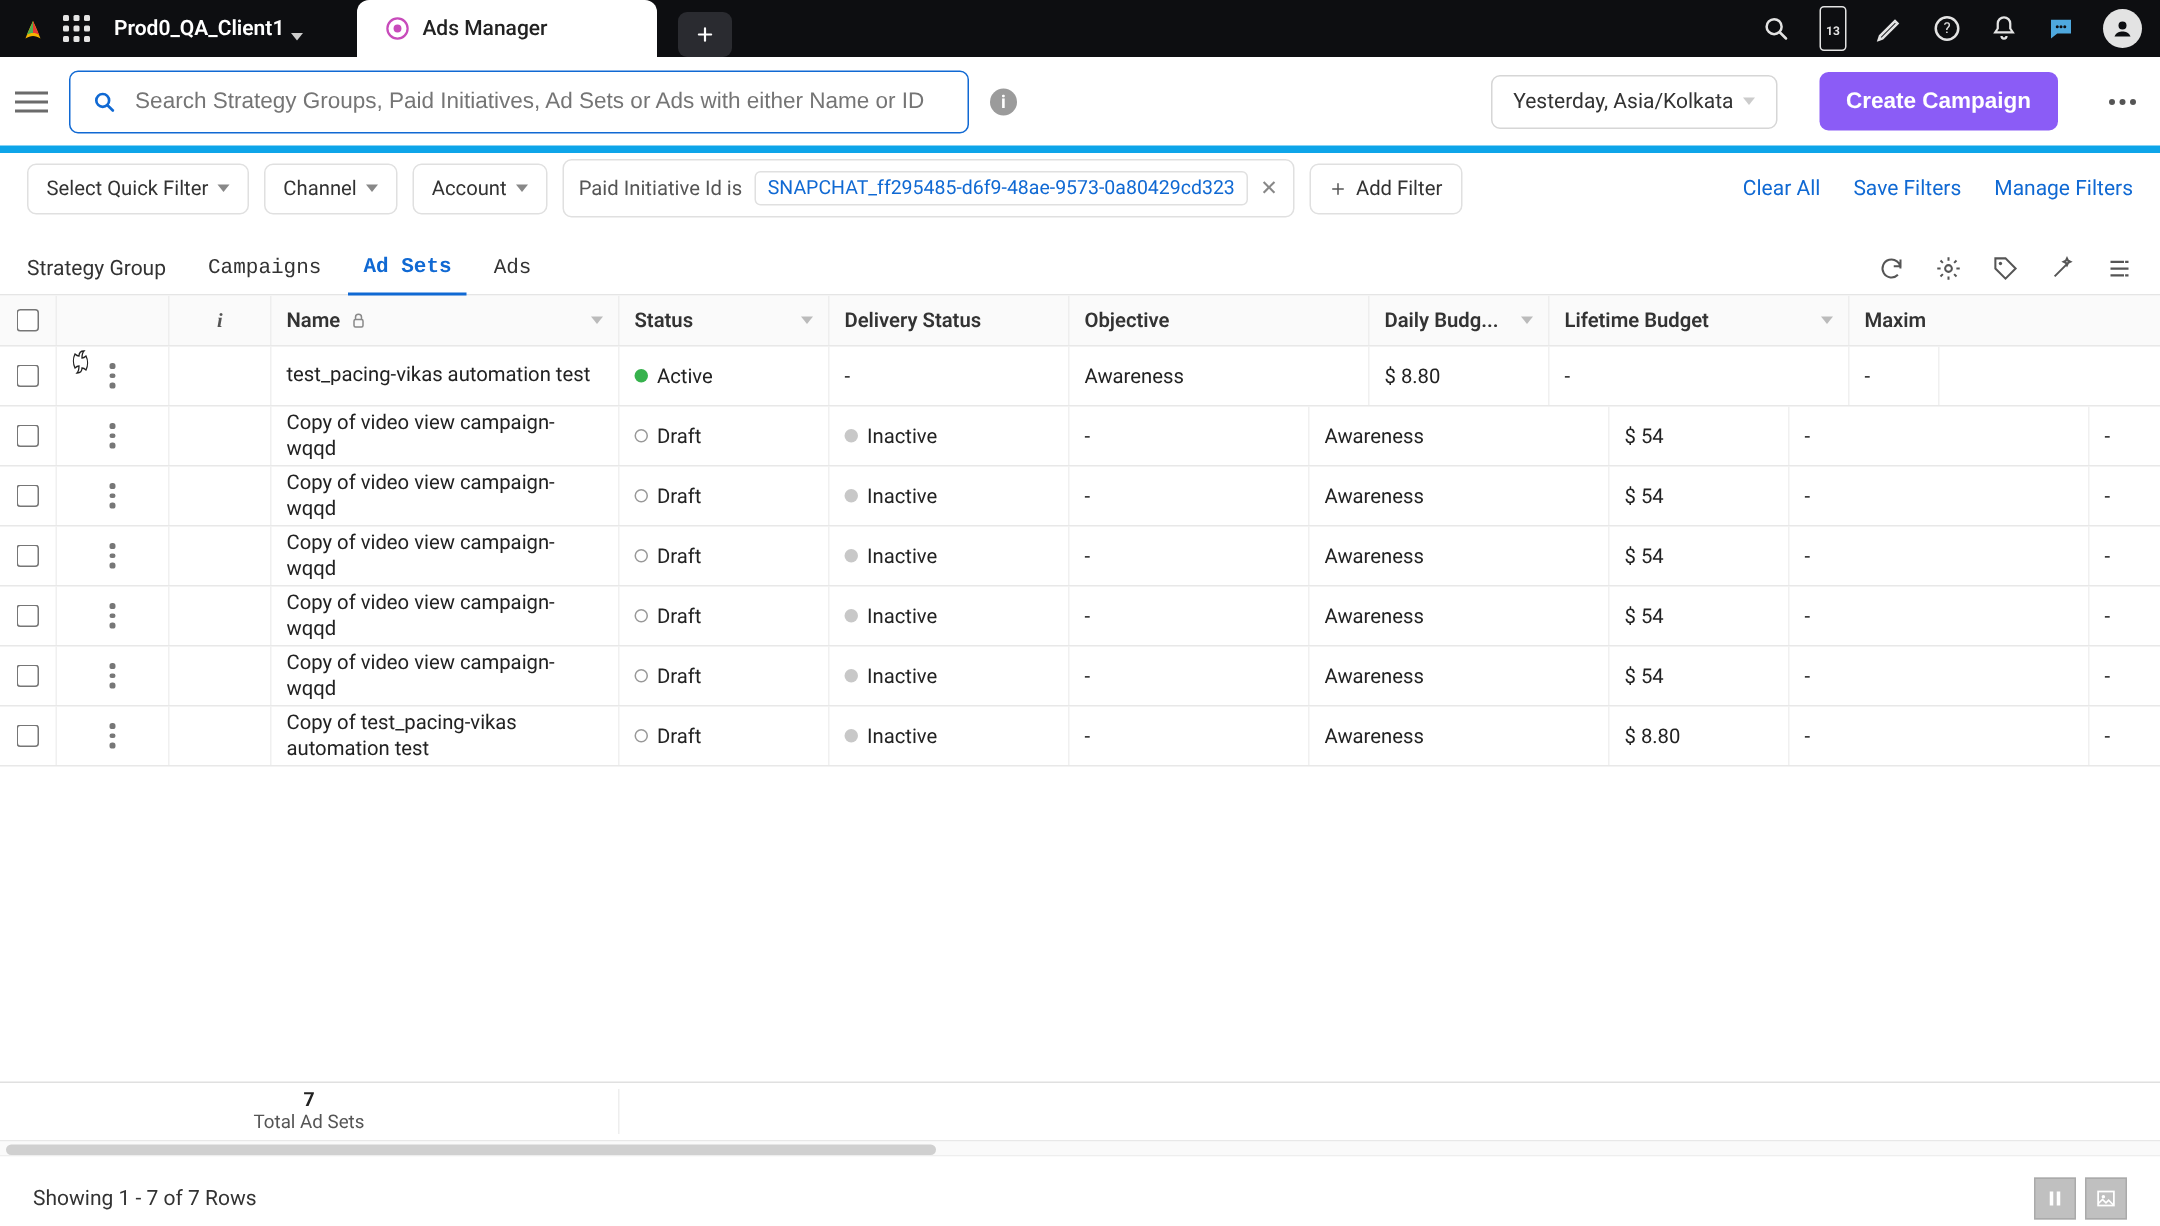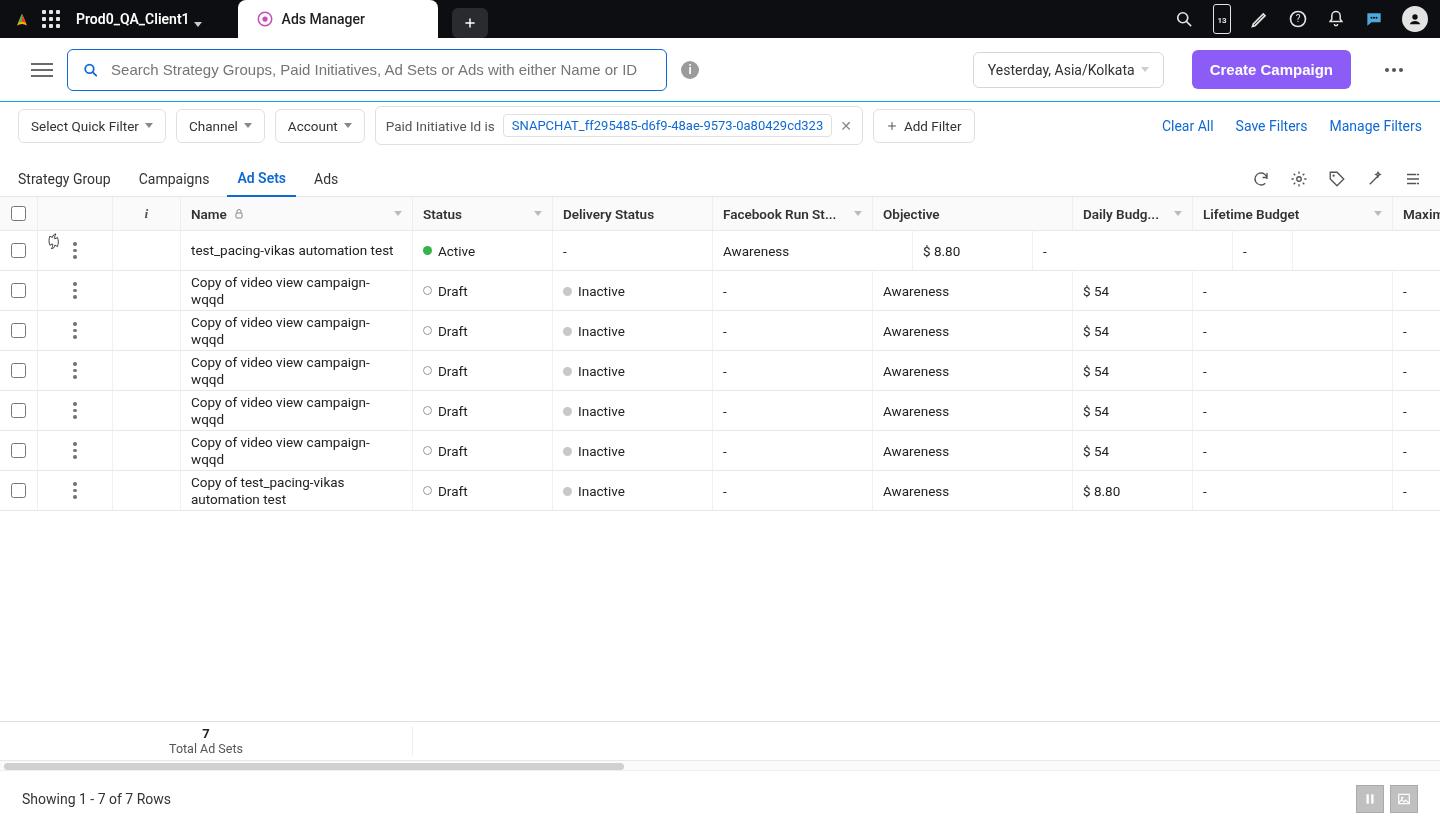--- a/index.html
+++ b/index.html
@@ -20,21 +20,21 @@
   .add-tab { width:36px; height:30px; display:flex; align-items:center; justify-content:center; background:#2a2b30; border-radius:6px; margin-left:14px; cursor:pointer; }
   .add-tab svg { width:14px; height:14px; }
   .topbar .right { margin-left:auto; display:flex; align-items:center; gap:18px; }
   .top-icon { width:20px; height:20px; display:flex; align-items:center; justify-content:center; cursor:pointer; color:#e3e3e3; }
   .cal-badge { position:relative; font-size:8px; font-weight:700; }
   .cal-box { width:18px;height:30px;border:1.5px solid #e3e3e3;border-radius:3px;display:flex;align-items:center;justify-content:center; padding-top:2px;}
   .avatar { width:26px;height:26px;border-radius:50%;background:#e3e3e3;display:flex;align-items:center;justify-content:center; }
   .avatar svg{width:16px;height:16px;fill:#0d0e11;}
 
   
-  .subheader { display:flex; align-items:center; height:64px; padding: 0 31px; gap:14px; border-bottom:1px solid #0ea5e9; }
+  .subheader { display:flex; align-items:center; height:64px; padding: 0 10px; gap:14px; border-bottom:5px solid #0ea5e9; }
   .hamburger { width:22px; display:flex; flex-direction:column; gap:4px; cursor:pointer; }
   .hamburger span { height:2px; background:#6b6b6b; }
   .search-wrap { display:flex; align-items:center; height:42px; border:1.5px solid #1069d3; border-radius:6px; width:600px; padding:0 14px; gap:12px; }
   .search-wrap svg { width:18px;height:18px; fill:#1069d3; }
   .search-wrap input { border:none; outline:none; font-size:15px; width:100%; color:#6b6b6b; background:transparent; }
   .info-circle { width:18px;height:18px;border-radius:50%;background:#9b9b9b;color:#fff;display:flex;align-items:center;justify-content:center;font-size:12px;font-weight:700; }
   .subheader .right { margin-left:auto; display:flex; align-items:center; gap:28px;justify-content:space-between; }
   .date-chip { border:1px solid #d6d6d6; border-radius:6px; padding:9px 14px; display:flex; align-items:center; gap:6px; font-size:14px; color:#333; cursor:pointer; }
   .btn-primary { background:#8b5cf6; color:#fff; border:none; border-radius:6px; padding:11px 18px; font-size:15px; font-weight:600; cursor:pointer; }
   .more-dots { width:30px;height:30px;display:flex;align-items:center;justify-content:center;cursor:pointer; }
@@ -49,21 +49,21 @@
   .filter-chip .lbl { color:#555; }
   .filter-chip .val { color:#1069d3; border:1px solid #e0e0e0; border-radius:4px; padding:3px 8px; font-size:13px; }
   .filter-chip .x { cursor:pointer; color:#888; font-size:14px; line-height:1; }
   .add-filter { border:1px solid #e0e0e0; border-radius:6px; padding:8px 12px; display:flex; align-items:center; gap:6px; font-size:13.5px; cursor:pointer; color:#333;}
   .filter-row .links { margin-left:auto; display:flex; gap:22px; }
   .filter-row .links span { color:#1069d3; font-size:14px; cursor:pointer; }
 
   
   .tabs-row { display:flex; align-items:center; border-bottom:1px solid #e5e5e5; padding:0 18px; height:36px; }
   .tabs-row .tab { padding:0 10px; height:36px; display:flex; align-items:center; font-size:14px; color:#333; cursor:pointer; }
-  .tabs-row .tab + .tab { margin-left:8px; }
+  .tabs-row .tab + .tab { margin-left:8px;font-family:Liberation Mono, monospace; }
   .tabs-row .tab.active { color:#1069d3; font-weight:600; border-bottom:2.5px solid #1069d3; }
   .tabs-row .tab:first-child { padding-left:0; }
   .tabs-row .icons { margin-left:auto; display:flex; gap:20px; align-items:center; }
   .tabs-row .icons .ico{ width:18px;height:18px;display:flex;align-items:center;justify-content:center;cursor:pointer;color:#555;}
 
   
   .table-wrap { width:100%; overflow:hidden; }
   .thead, .trow { display:flex; border-bottom:1px solid #e8e8e8; }
   .thead { background:#fafafa; height:34px; font-weight:600; color:#333; font-size:13.5px;}
   .col { display:flex; align-items:center; padding:0 10px; flex-shrink:0; border-right:1px solid #eee;}
@@ -319,26 +319,20 @@
         <div class="head-inner">
           <span>Status</span>
           <span class="sort"></span>
         </div>
       </div>
     <div class="col col-delivery">
         <div class="head-inner">
           <span>Delivery Status</span>
         </div>
       </div>
-    <div class="col col-fb">
-        <div class="head-inner">
-          <span>Facebook Run St...</span>
-          <span class="sort"></span>
-        </div>
-      </div>
     <div class="col col-obj">
         <div class="head-inner">
           <span>Objective</span>
         </div>
       </div>
     <div class="col col-daily">
         <div class="head-inner">
           <span>Daily Budg...</span>
           <span class="sort"></span>
         </div>

